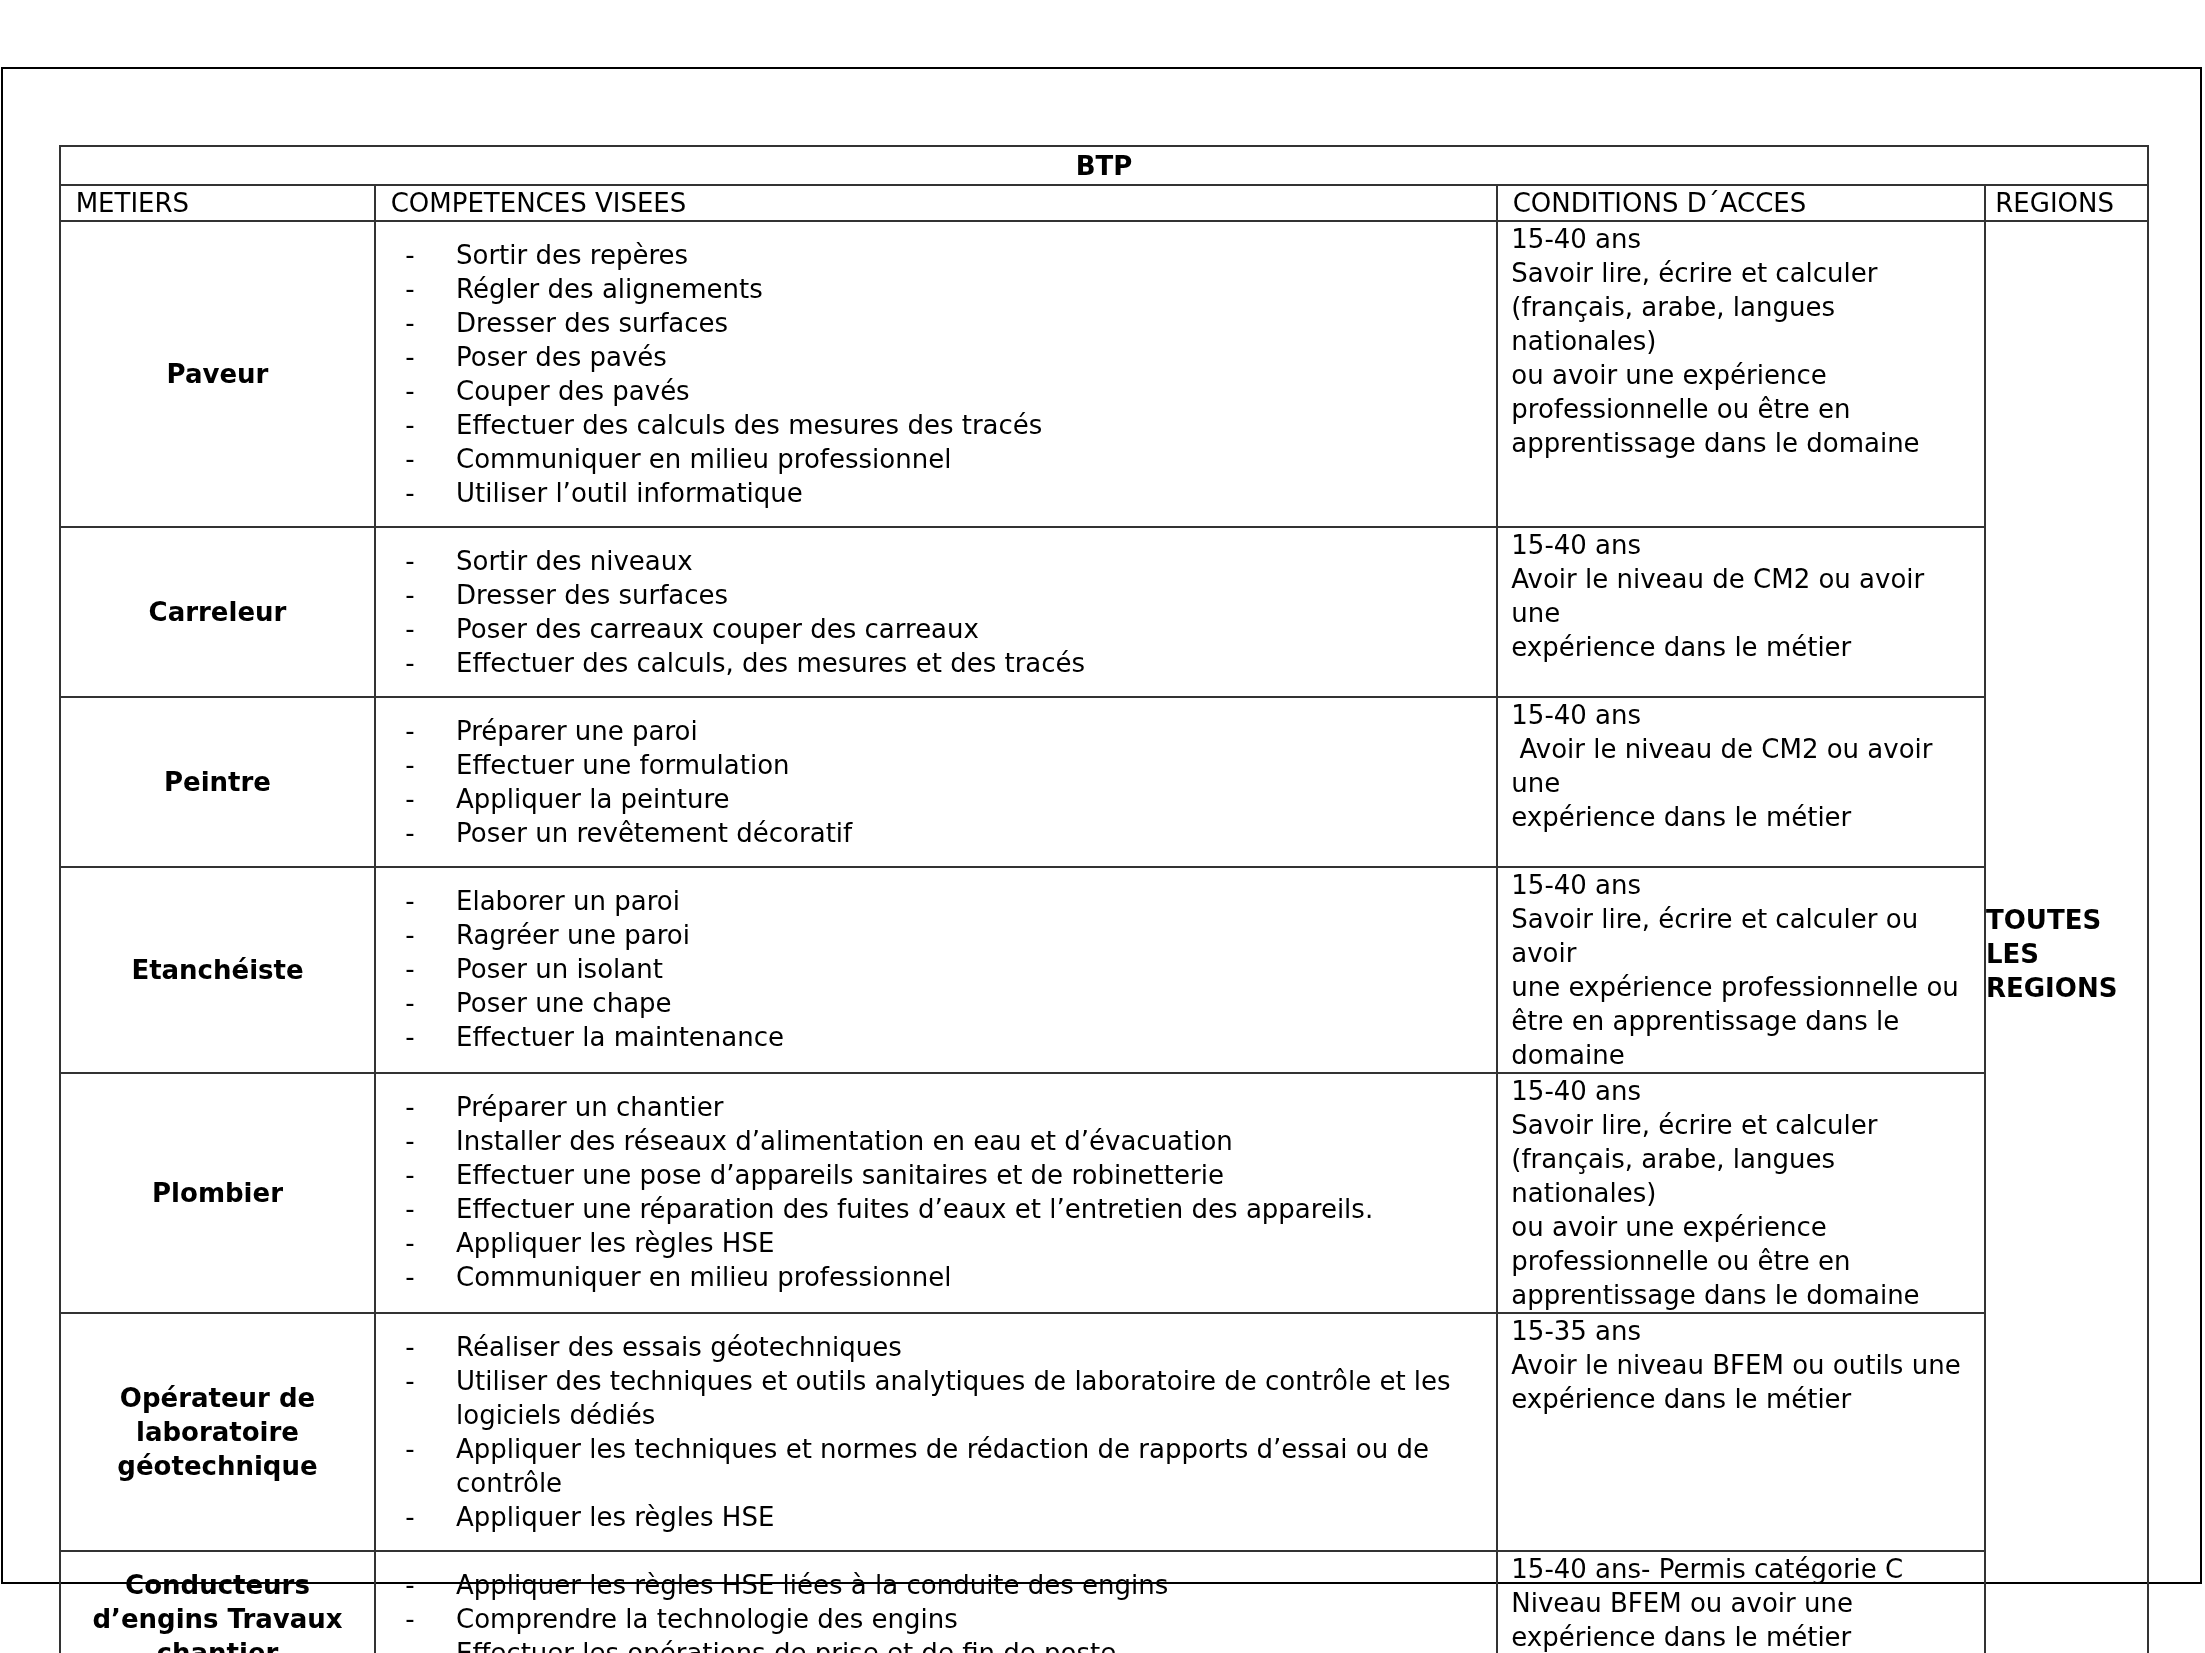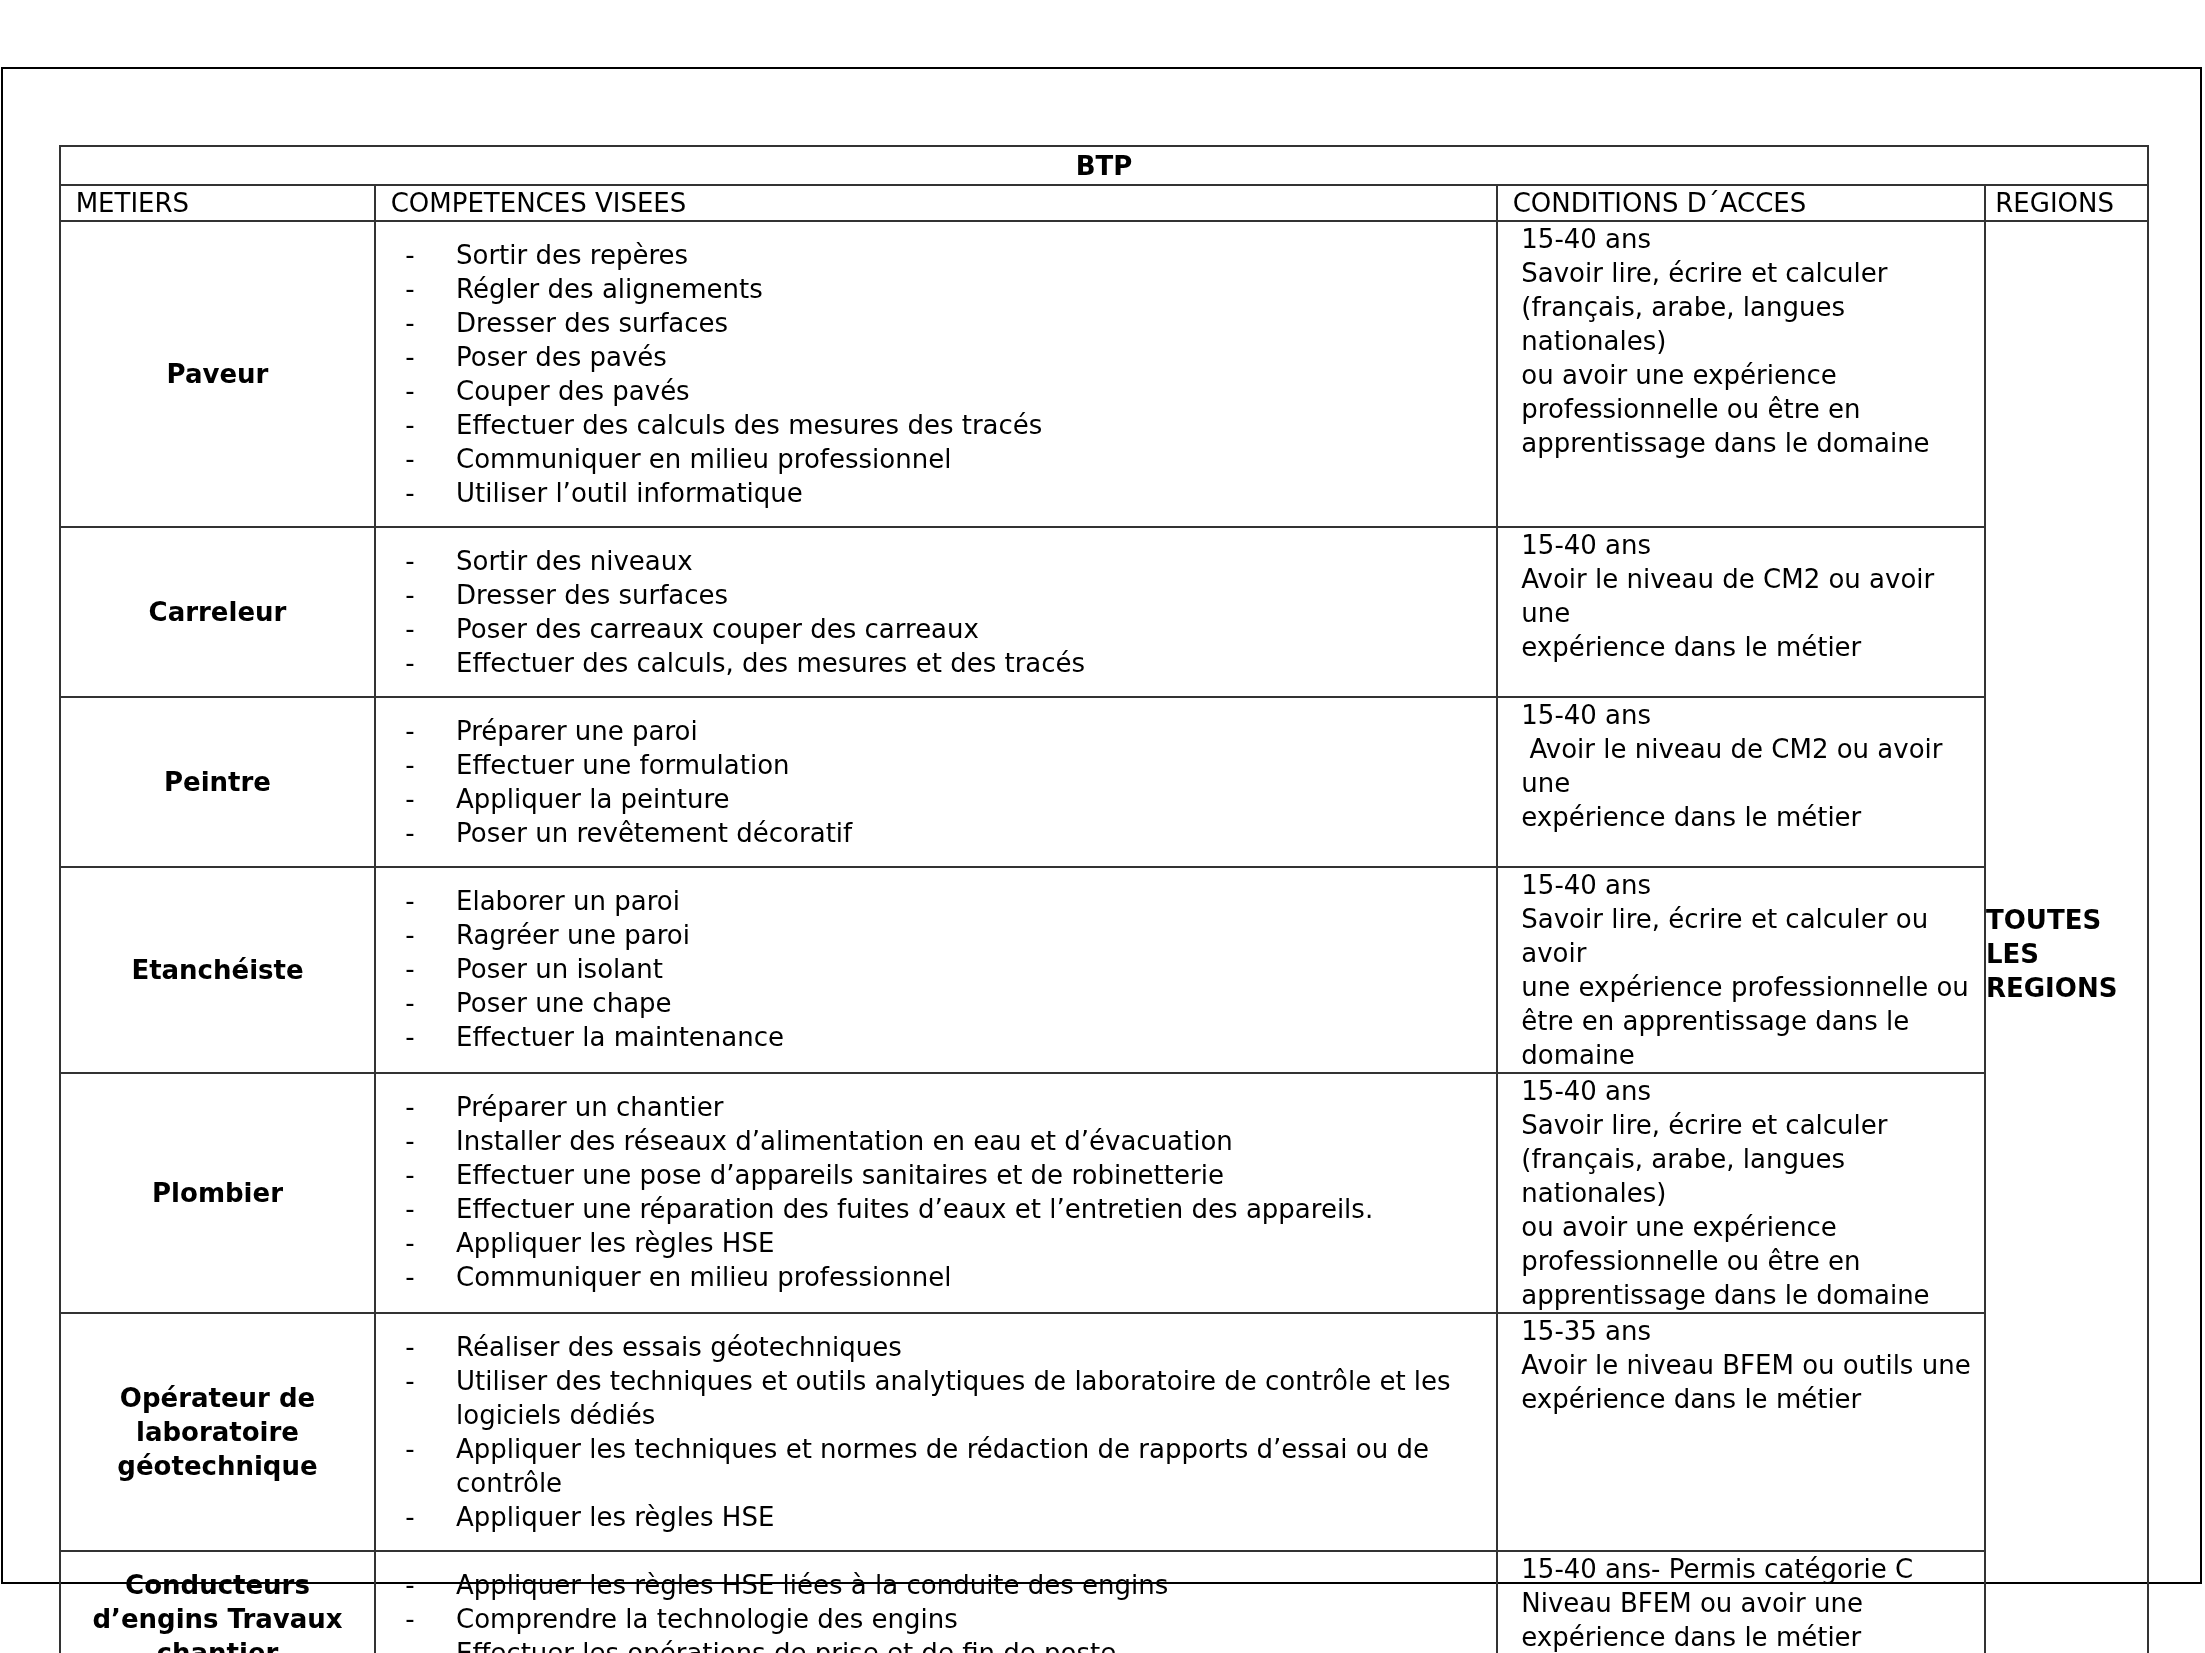--- a/index.html
+++ b/index.html
@@ -13,21 +13,21 @@
                font-size: 26px; line-height: 34px; }
   col.c1 { width: 315px; } col.c2 { width: 1122px; } col.c3 { width: 488px; } col.c4 { width: 163px; }
   .title-cell { height: 37px; text-align: center; font-weight: bold; vertical-align: middle !important; }
   .hdr { height: 33px; font-weight: normal; text-align: left; padding-left: 14.7px !important; vertical-align: middle !important; }
   .hdr.regions { padding-left: 9.3px !important; }
   .metier { text-align: center; font-weight: bold; vertical-align: middle !important; padding: 0 6.7px !important; }
   ul.comp { list-style: none; margin: 16px; padding: 0; }
   ul.comp li { position: relative; padding-left: 64px; padding-right: 6.7px; }
   ul.comp li::before { content: "-"; position: absolute; left: 13.3px; top: 0; }
   .cond { padding-left: 13.3px !important; padding-right: 6.7px !important; }
-  .cond div { white-space: pre-wrap; margin-left: 10px; }
+  .cond div { white-space: pre-wrap; }
   .regions-cell { text-align: left; font-weight: bold; vertical-align: middle !important; }
 </style>
 </head>
 <body>
 
 <div class="page-border"></div>
 
 <table class="main">
   <colgroup>
       <col class="c1">

